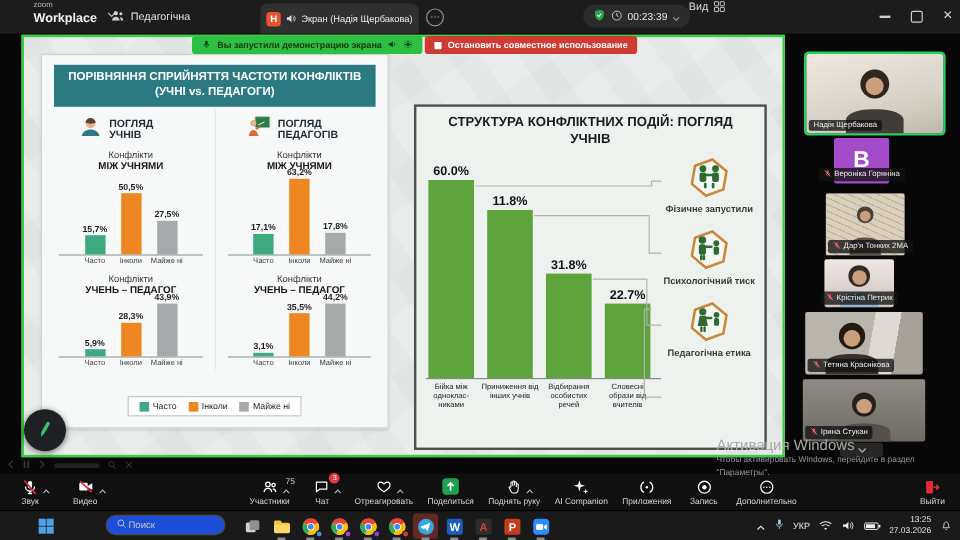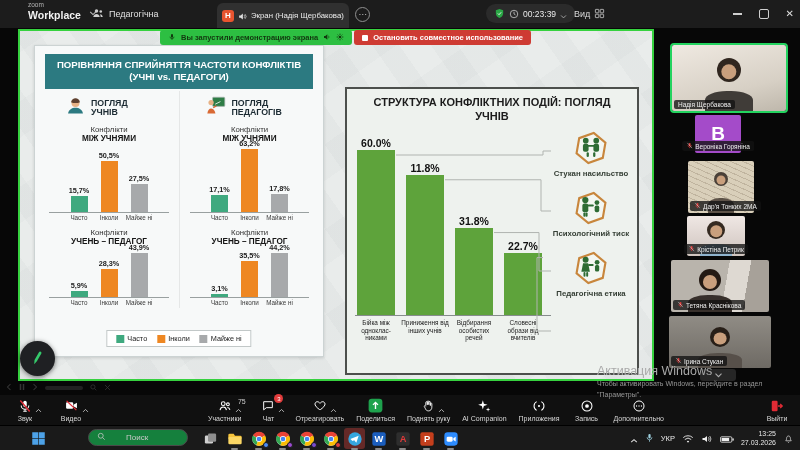--- a/index.html
+++ b/index.html
@@ -17,21 +17,21 @@
   #tab-screen{position:absolute;left:217px;top:3px;height:25px;width:132px;background:#303030;
     border-radius:6px 6px 0 0;display:flex;align-items:center;gap:4px;padding:0 5px;box-sizing:border-box;}
   .tab-avatar{width:12px;height:12px;background:#e8542f;border-radius:3px;color:#fff;font-size:8px;
     font-weight:bold;display:flex;align-items:center;justify-content:center;flex:0 0 12px;}
   #tab-screen span.tab-label{font-size:7.8px;color:#ececec;white-space:nowrap;overflow:hidden;}
   #tb-ellipsis{position:absolute;left:355px;top:7px;width:13px;height:13px;border:1px solid #8f8f8f;
     border-radius:50%;display:flex;align-items:center;justify-content:center;color:#cfcfcf;font-size:8px;line-height:0;}
   #tb-status{position:absolute;left:486px;top:4px;height:19px;background:#2b2b2b;border-radius:10px;
     display:flex;align-items:center;gap:4px;padding:0 8px;}
   #tb-status .timer{font-size:8.5px;color:#eaeaea;}
-  #tb-view{position:absolute;left:574px;top:0;height:28px;display:flex;align-items:center;gap:4px;}
+  #tb-view{position:absolute;left:574px;top:0;height:28px;display:flex;align-items:flex-start;gap:4px;}
   #tb-view span{font-size:9px;color:#dadada;}
   #tb-ctrl{position:absolute;right:6px;top:0;height:28px;display:flex;align-items:center;gap:17px;}
   .wc-min{width:9px;height:1.5px;background:#cfcfcf;}
   .wc-max{width:8px;height:8px;border:1.2px solid #cfcfcf;border-radius:2px;}
   .wc-close{color:#dedede;font-size:10px;line-height:1;}
 
   
   #main{position:absolute;left:0;top:28px;width:800px;height:367px;background:#070707;}
   #banner{position:absolute;left:160px;top:2px;display:flex;gap:2px;z-index:26;}
   .bgreen{height:15px;background:#2dbf42;border-radius:3px;display:flex;align-items:center;gap:5px;
@@ -145,22 +145,22 @@
   .ticon{position:relative;height:15px;display:flex;align-items:center;justify-content:center;}
   .tcaret{position:absolute;right:-10px;top:1px;}
   .tcount{position:absolute;right:-14px;top:0;font-size:7px;color:#cfcfcf;}
   .tbadge{position:absolute;right:-8px;top:-4px;width:9px;height:9px;border-radius:50%;background:#e23b3b;
     color:#fff;font-size:6px;display:flex;align-items:center;justify-content:center;}
   .tlabel{font-size:7px;color:#d8d8d8;white-space:nowrap;}
 
   
   #taskbar{position:absolute;left:0;top:425px;width:800px;height:25px;background:#1a1a1a;border-top:1px solid #000;z-index:35;}
   #start{position:absolute;left:30px;top:4px;width:17px;height:17px;display:flex;align-items:center;justify-content:center;}
-  #searchbox{position:absolute;left:88px;top:3px;width:100px;height:17px;background:#15803d;border:1px solid #4a4a4a;
-    border-radius:9px;display:flex;align-items:center;gap:20px;padding:0 8px;box-sizing:border-box;}
+  #searchbox{position:absolute;left:88px;top:3px;width:100px;height:17px;background:#1d4ed8;border:1px solid #4a4a4a;
+    border-radius:9px;display:flex;align-items:center;gap:1px;padding:0 8px;box-sizing:border-box;}
   #searchbox span{font-size:8px;color:#c9c9c9;}
   #tb-apps{position:absolute;left:200px;top:2px;display:flex;gap:3px;}
   .tapp{position:relative;width:21px;height:21px;display:flex;align-items:center;justify-content:center;border-radius:3px;}
   .tapp.active{background:rgba(190,60,55,.45);}
   .tapp.running::after{content:"";position:absolute;bottom:-1px;left:7px;width:7px;height:2px;border-radius:1px;background:#8a8a8a;}
   .appbadge{position:absolute;right:0;bottom:1px;width:6px;height:6px;border-radius:50%;border:1px solid #1a1a1a;box-sizing:border-box;}
   #tray{position:absolute;right:6px;top:0;height:25px;display:flex;align-items:center;gap:7px;}
   #tray .lang{font-size:7.5px;color:#e8e8e8;}
   .clockbox{text-align:right;font-size:7px;color:#e8e8e8;line-height:1.2;}
 </style>
@@ -437,21 +437,21 @@
                     <g fill="#2d6b33">
                       <circle cx="8.3" cy="6.8" r="2"></circle>
                       <rect x="6.3" y="9" width="4" height="5.6" rx="1.4"></rect>
                       <circle cx="15.7" cy="6.8" r="2"></circle>
                       <rect x="13.7" y="9" width="4" height="5.6" rx="1.4"></rect>
                       <rect x="9.3" y="9.8" width="5.4" height="1.4" rx=".7"></rect>
                       <rect x="8.9" y="15" width="1.6" height="3.4" rx=".8"></rect>
                       <rect x="13.5" y="15" width="1.6" height="3.4" rx=".8"></rect>
                     </g>
                   </svg></span>
-                <div class="hex-label">Стукан насильство</div>
+                <div class="hex-label">Фізичне запустили</div>
               </div>
               <div class="hex-cell">
                 <span><svg viewBox="0 0 24 24" width="34" height="34">
                     <polygon points="12,1.2 21.4,6.6 21.4,17.4 12,22.8 2.6,17.4 2.6,6.6" fill="#f3f6f1" stroke="#c8863c" stroke-width="1.5" transform="rotate(10 12 12)"></polygon>
                     <g fill="#2d6b33">
                       <circle cx="8" cy="6.4" r="2.2"></circle>
                       <rect x="5.9" y="8.8" width="4.2" height="6.2" rx="1.5"></rect>
                       <rect x="9.6" y="9.6" width="4.4" height="1.4" rx=".7"></rect>
                       <circle cx="16.2" cy="8.2" r="1.7"></circle>
                       <rect x="14.6" y="10.2" width="3.2" height="4.8" rx="1.2"></rect>

